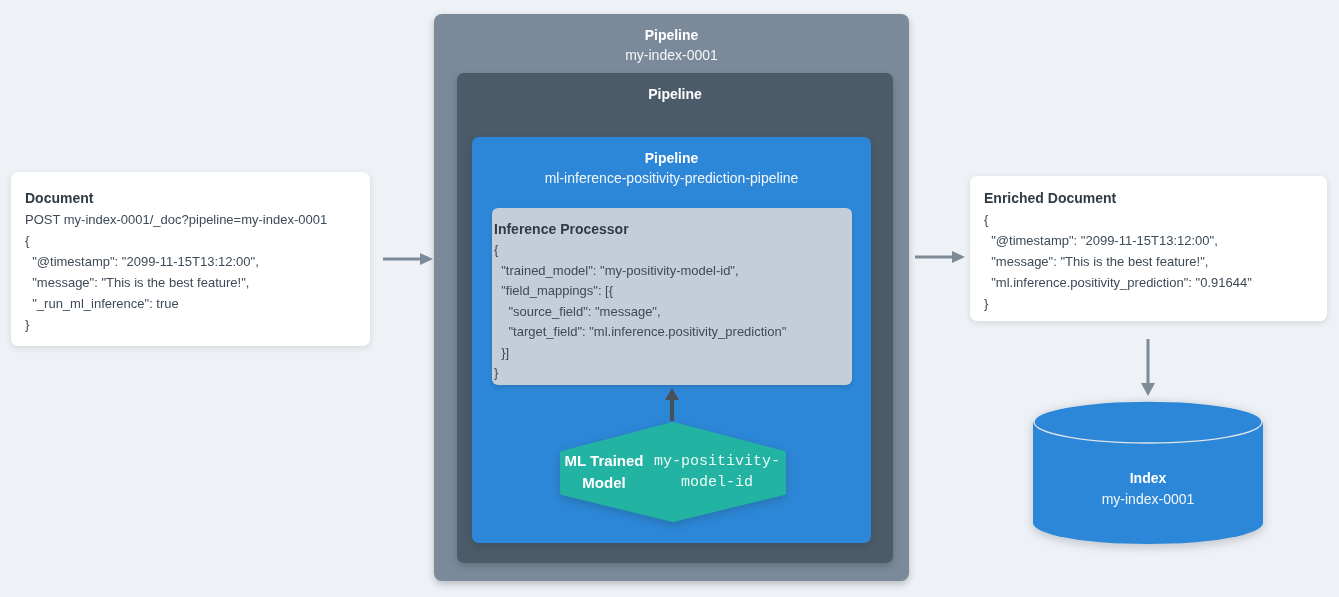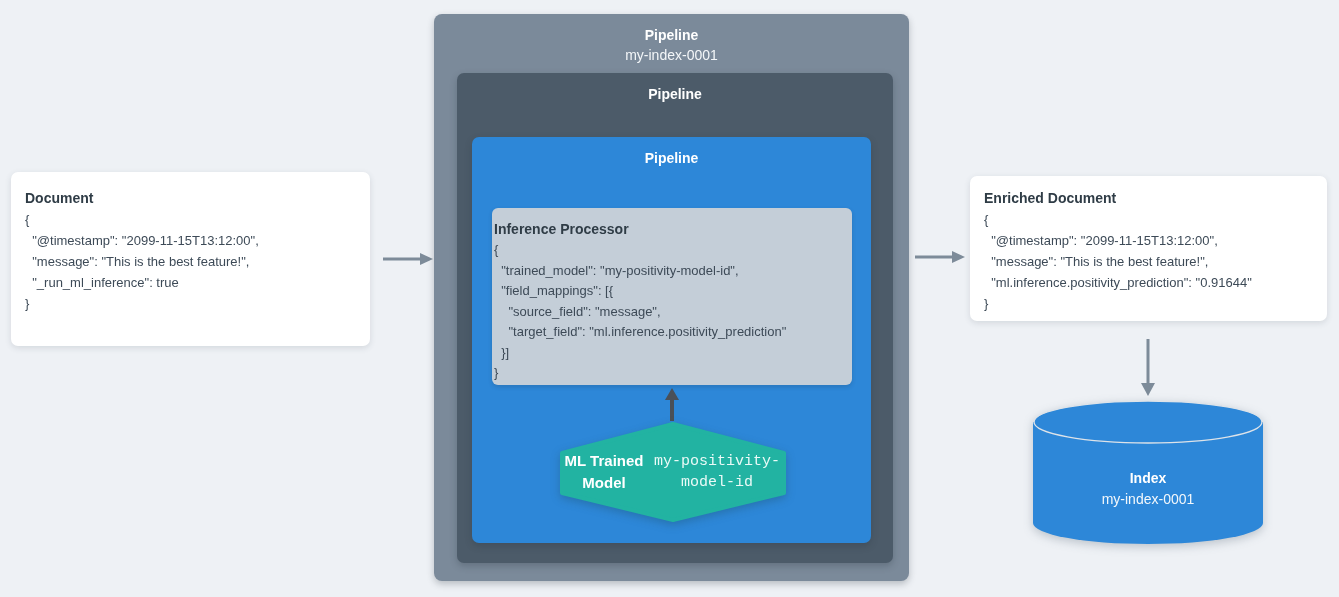--- a/index.html
+++ b/index.html
@@ -63,20 +63,21 @@
   .arrow { position:absolute; }
 </style>
 </head>
 <body>
 
 <div class="canvas">
 
   <div class="card" style="left:11px; top:172px; width:359px; height:174px;">
     <div class="card-inner">
       <div class="card-title">Document</div>
+      <div class="code-line">POST my-index-0001/_doc?pipeline=my-index-0001</div>
       <div class="code-line">{</div>
       <div class="code-line">  "@timestamp": "2099-11-15T13:12:00",</div>
       <div class="code-line">  "message": "This is the best feature!",</div>
       <div class="code-line">  "_run_ml_inference": true</div>
       <div class="code-line">}</div>
     </div>
   </div>
 
   <svg class="arrow" style="left:382px; top:252px;" width="52" height="14" viewBox="0 0 52 14">
     <line x1="1" y1="7" x2="40" y2="7" stroke="#7d8b99" stroke-width="3"></line>
@@ -90,20 +91,21 @@
     </div>
 
     <div class="pipe pipe-middle" style="left:23px; top:59px; width:436px; height:490px;">
       <div class="pipe-header">
         <div class="pipe-title">Pipeline</div>
       </div>
 
       <div class="pipe pipe-inner" style="left:15px; top:64px; width:399px; height:406px;">
         <div class="pipe-header">
           <div class="pipe-title">Pipeline</div>
+          <div class="pipe-name">ml-inference-positivity-prediction-pipeline</div>
         </div>
 
         <div class="processor">
           <div class="card-title">Inference Processor</div>
           <div class="code-line">{</div>
           <div class="code-line">  "trained_model": "my-positivity-model-id",</div>
           <div class="code-line">  "field_mappings": [{</div>
           <div class="code-line">    "source_field": "message",</div>
           <div class="code-line">    "target_field": "ml.inference.positivity_prediction"</div>
           <div class="code-line">  }]</div>

